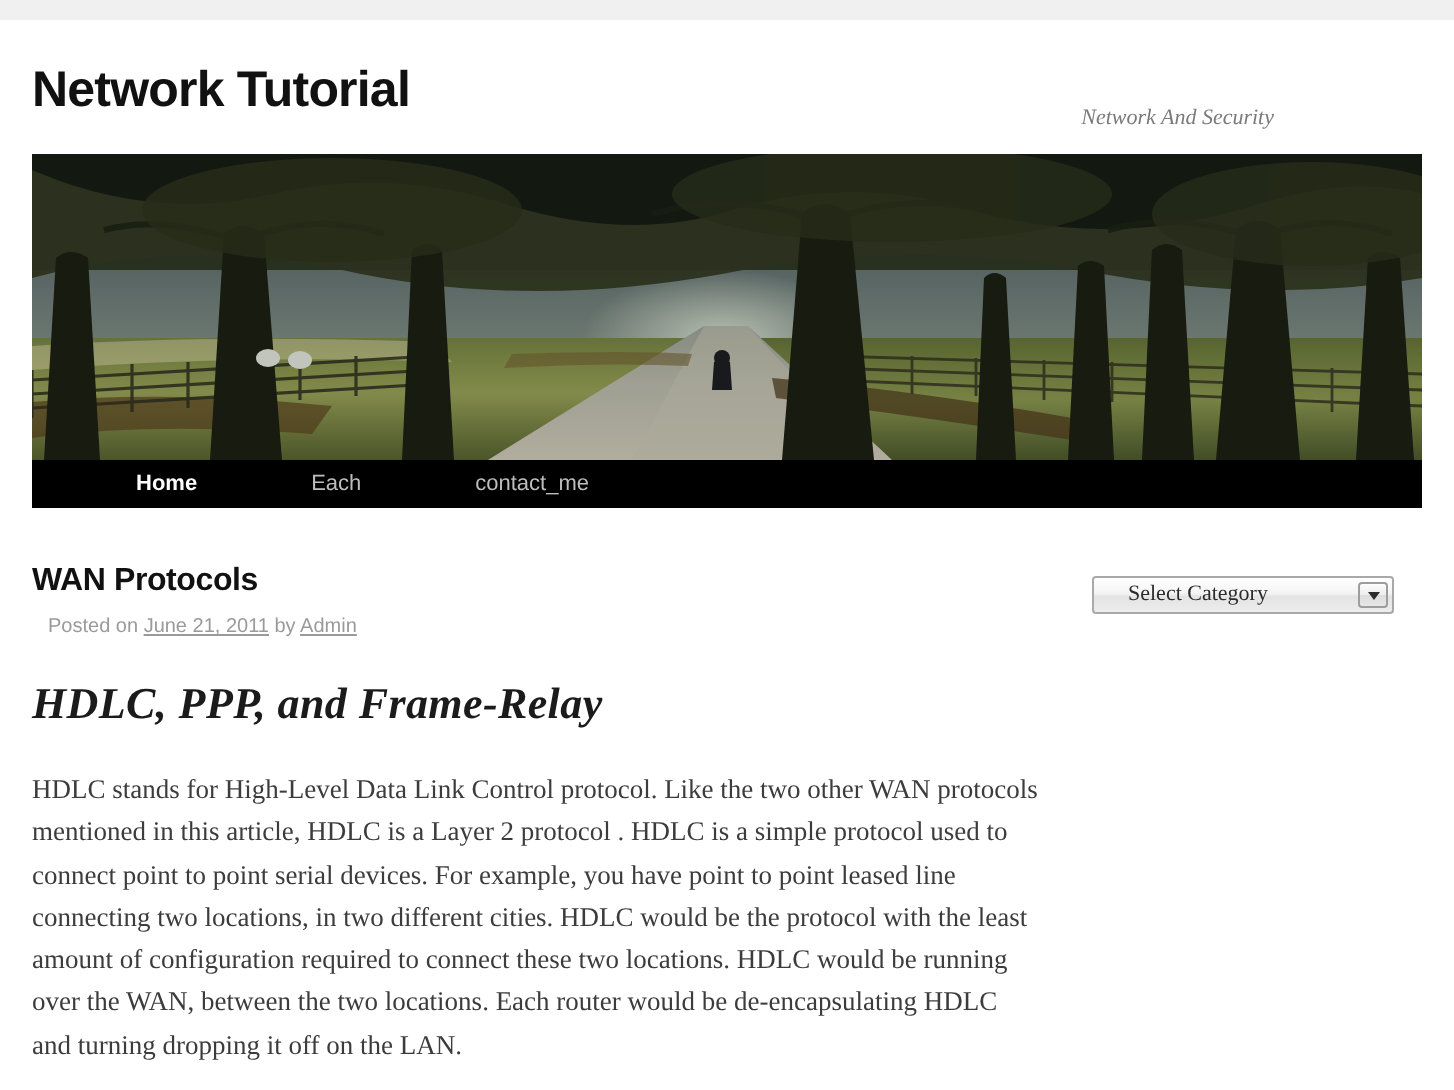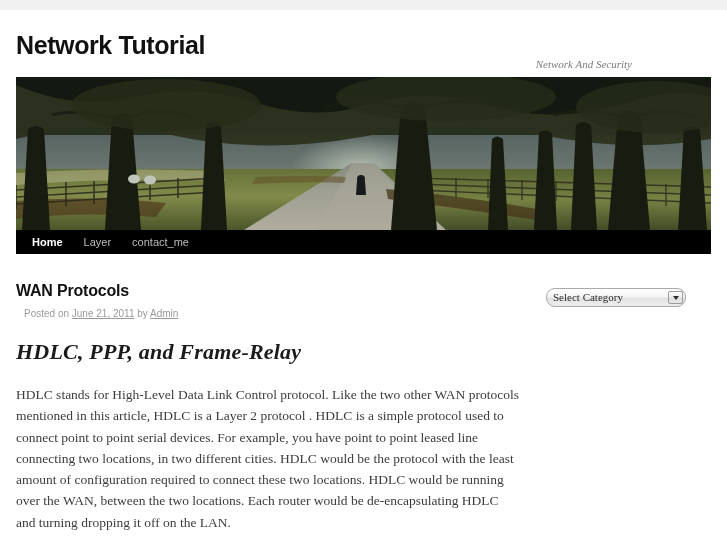--- a/index.html
+++ b/index.html
@@ -42,21 +42,21 @@
     font-size: 25px;
     font-weight: bold;
     line-height: 1;
     letter-spacing: -0.4px;
     color: #111111;
     font-family: "Liberation Sans", sans-serif;
   }
   .site-description {
     position: absolute;
     right: 90px; top: 44px;
-    margin: 5px;
+    margin: 0;
     font-family: "Liberation Serif", serif;
     font-style: italic;
     font-size: 11px;
     line-height: 1;
     color: #7a7a7a;
     white-space: nowrap;
   }
 
   
   .header-image {
@@ -83,20 +83,21 @@
     height: 24px;
     padding-left: 16px;
   }
   .nav-item {
     font-size: 11px;
     line-height: 24px;
     color: #bdbdbd;
     margin-right: 21px;
     white-space: nowrap;
     cursor: pointer;
+    margin-left: 36px;
   }
   .nav-item.current {
     color: #ffffff;
     font-weight: bold;
   }
 
   
   .content-area {
     position: absolute;
     left: 16px; top: 281px;
@@ -166,27 +167,28 @@
     font-size: 11px;
     font-weight: bold;
     color: #666666;
     line-height: 14px;
     letter-spacing: 0.1px;
     font-family: "Liberation Sans", sans-serif;
   }
   .select-wrap {
     margin-top: 5px;
     position: relative;
-    width: 140px; height: 19px;
+    width: 151px; height: 19px;
     border: 1px solid #a9a9a9;
-    border-radius: 9px;
+    border-radius: 2px;
     background: linear-gradient(to bottom, #ffffff 0%, #f4f4f4 45%, #e3e3e3 55%, #ededed 100%);
     display: flex;
     align-items: center;
     cursor: default;
+    padding-left: 11px;
   }
   .select-label {
     font-family: "Liberation Serif", serif;
     font-size: 11px;
     color: #2b2b2b;
     padding-left: 6px;
     line-height: 17px;
     white-space: nowrap;
     overflow: hidden;
   }
@@ -310,21 +312,21 @@
         <ellipse cx="345" cy="102" rx="4" ry="4"></ellipse>
         <path d="M341 104 q4 -3 8 0 l1 14 l-10 0 Z"></path>
       </g>
       <rect x="0" y="0" width="695" height="153" fill="#000" opacity="0.06"></rect>
     </svg>
   </div>
 
   <nav class="main-nav">
     <ul class="nav-list">
       <li class="nav-item current">Home</li>
-      <li class="nav-item">Layer</li>
+      <li class="nav-item">Each</li>
       <li class="nav-item">contact_me</li>
     </ul>
   </nav>
 
   <main class="content-area">
     <article>
       <h1 class="entry-title">WAN Protocols</h1>
 
       <div class="entry-meta">
         <span>Posted on </span><a href="#">June 21, 2011</a><span> by </span><a href="#">Admin</a>

